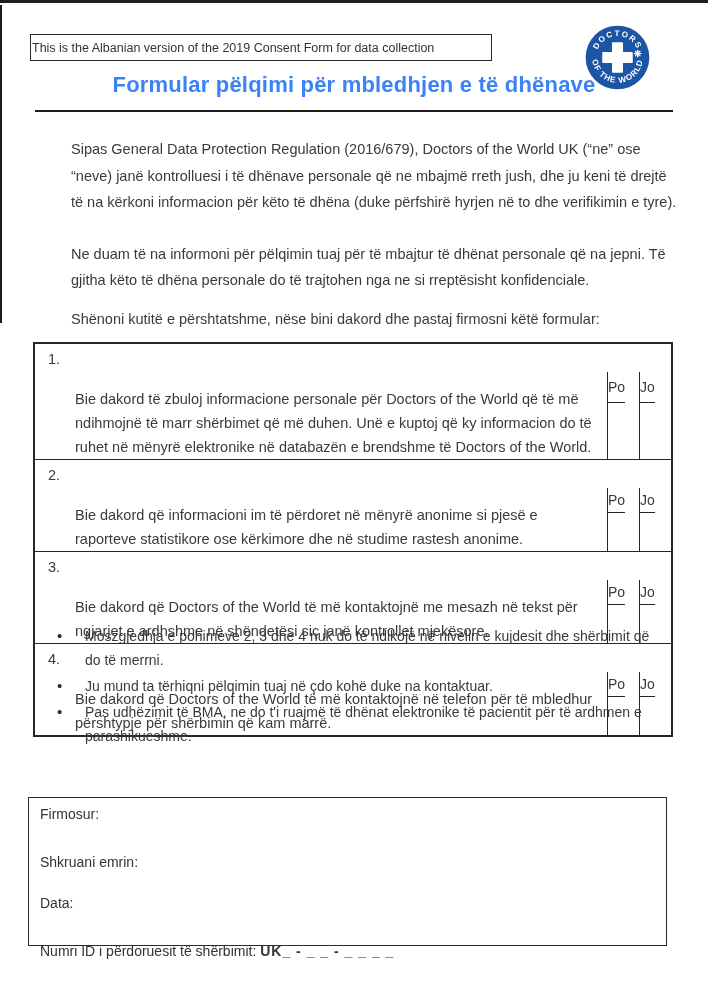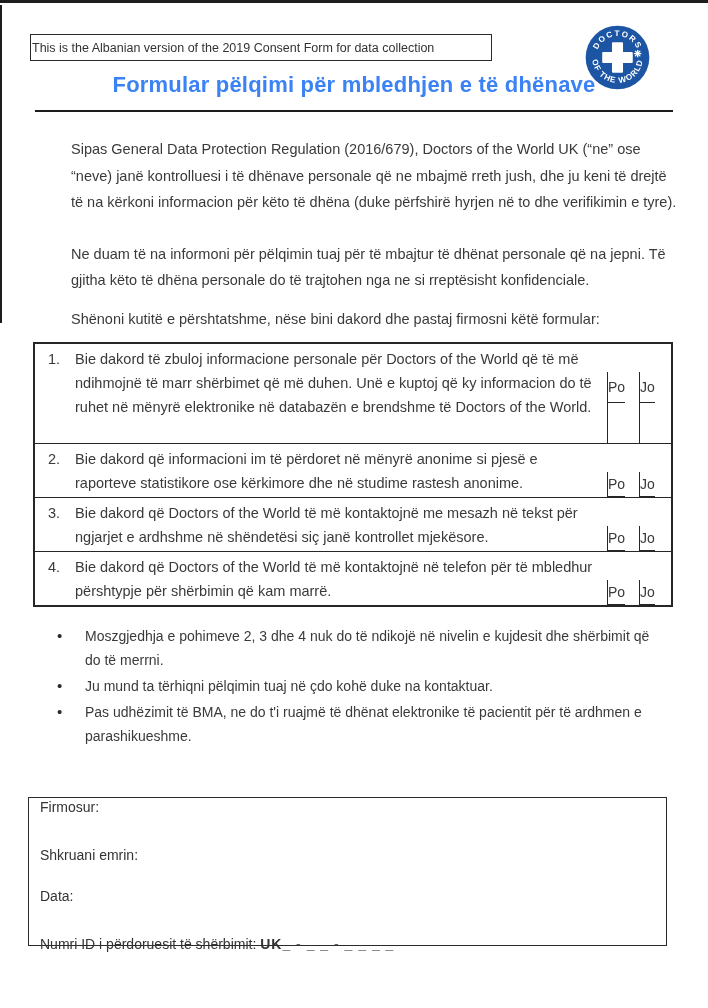--- a/index.html
+++ b/index.html
@@ -31,37 +31,37 @@
   .intro p.p3 { margin-bottom:0; }
 
   .consent-table {
     position:absolute; left:33px; top:342px; width:640px;
     border:2px solid #262626; background:#fff;
   }
   .crow { display:flex; align-items:stretch; }
   .crow + .crow { border-top:1.6px solid #262626; }
   .stmt { flex:1; display:flex; padding:3px 6px 0 13px; font-size:14.5px; line-height:24px; }
   .stmt .num { width:27px; flex:none; }
-  .stmt .txt { flex:1; }
+  .stmt .txt { flex:1;margin-top:40px; }
   .crow.r1 .stmt { min-height:99px; }
   .yncol { width:32px; flex:none; display:flex; flex-direction:row; border-left:1.4px solid #262626;margin-top:28px; }
   .ynlabel {
     height:25px; flex:none; border-bottom:1.4px solid #262626;
     display:flex; align-items:center; justify-content:center; font-size:14px; color:#3a3a3a;
   }
   .crow.r1 .ynlabel { height:31px; }
   .yncell { flex:1; min-height:20px; }
 
   .notes { position:absolute; left:35px; top:624px; width:616px; margin:0; padding:0; list-style:none; }
   .notes li { position:relative; padding-left:50px; font-size:14px; line-height:24px; margin-bottom:2px; }
   .notes li::before { content:"\2022"; position:absolute; left:22px; top:0; font-size:15px; color:#2b2b2b; }
 
   .signature-box {
     position:absolute; left:28px; top:797px; width:639px; height:149px;
-    border:1.6px solid #2b2b2b; padding:0 11px; font-size:14px; color:#333333; background:#fff;
+    border:1.6px solid #2b2b2b; padding:7px 11px; font-size:14px; color:#333333; background:#fff;
   }
   .sig-row { line-height:18px; }
   .sig-row.r1 { margin-bottom:30px; }
   .sig-row.r2 { margin-bottom:23px; }
   .sig-row.r3 { margin-bottom:30px; }
   .id-mask { white-space:pre; letter-spacing:1px;font-weight:bold; }
 </style>
 </head>
 <body>
 

